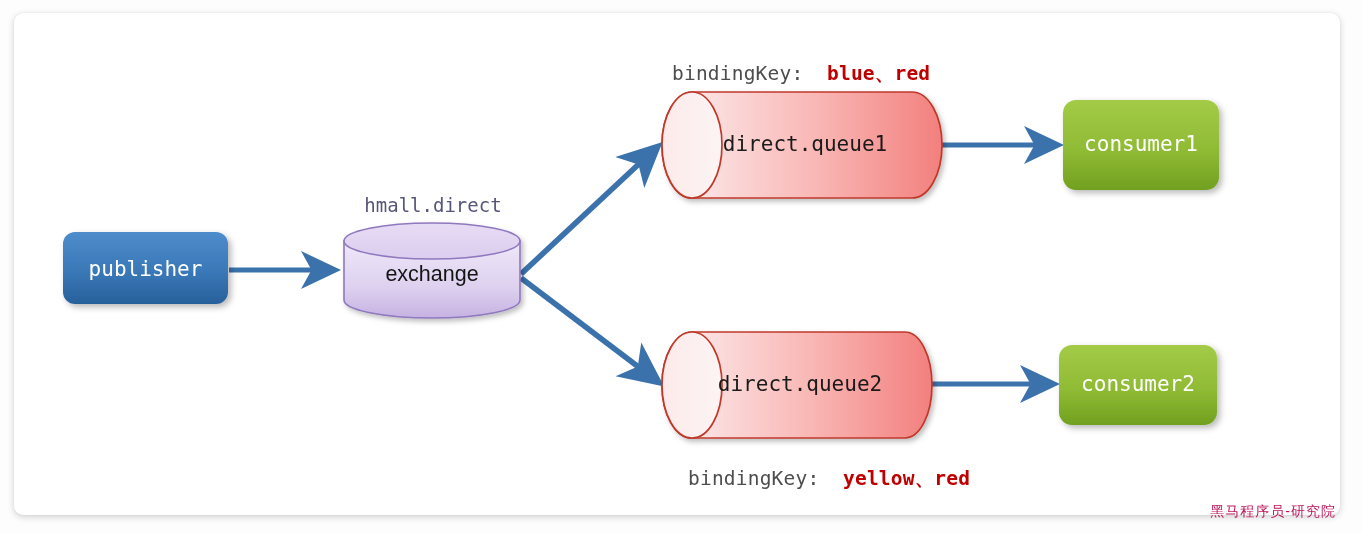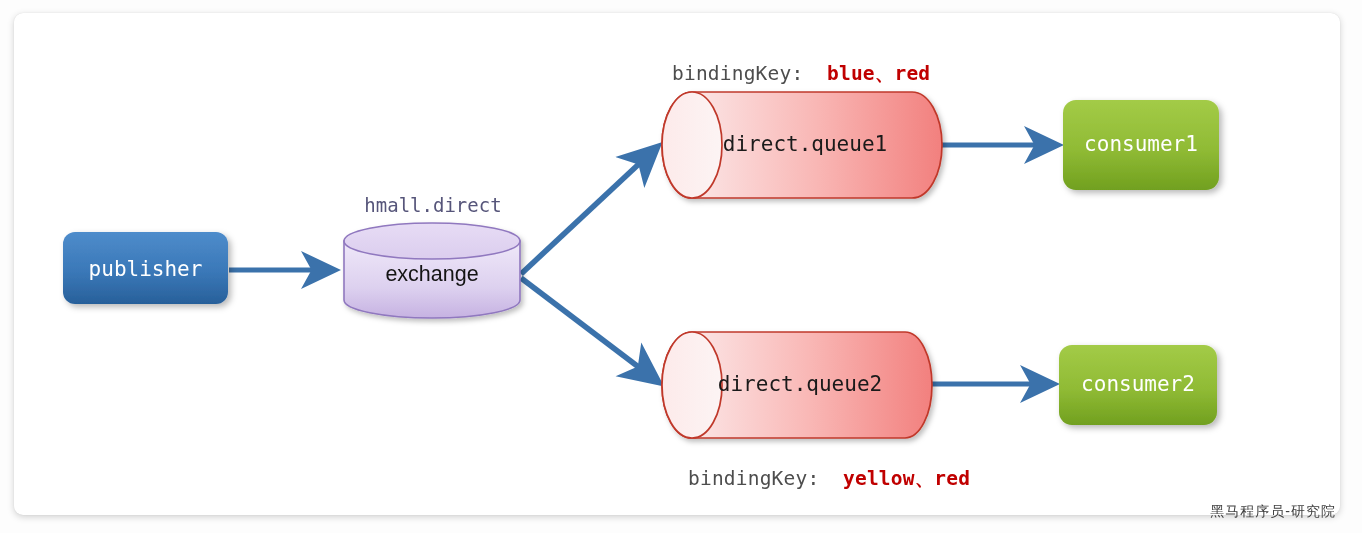--- a/index.html
+++ b/index.html
@@ -42,21 +42,21 @@
   .node-white { fill: #ffffff; font-size: 21px; }
   .node-dark { fill: #1a1a1a; font-size: 21px; }
   .exch-text { fill: #141414; font-size: 21.5px; }
   .ex-cap { fill: #56557a; font-size: 19px; }
   .watermark {
     position: absolute;
     right: 26px;
     bottom: 12px;
     font-family: "DejaVu Serif", "Liberation Serif", serif;
     font-size: 14px;
-    color: #404040;
+    color: #be185d;
     letter-spacing: 1px;
     white-space: nowrap;
   }
 </style>
 </head>
 <body>
 
 <div id="stage">
   <div class="card"></div>
 

